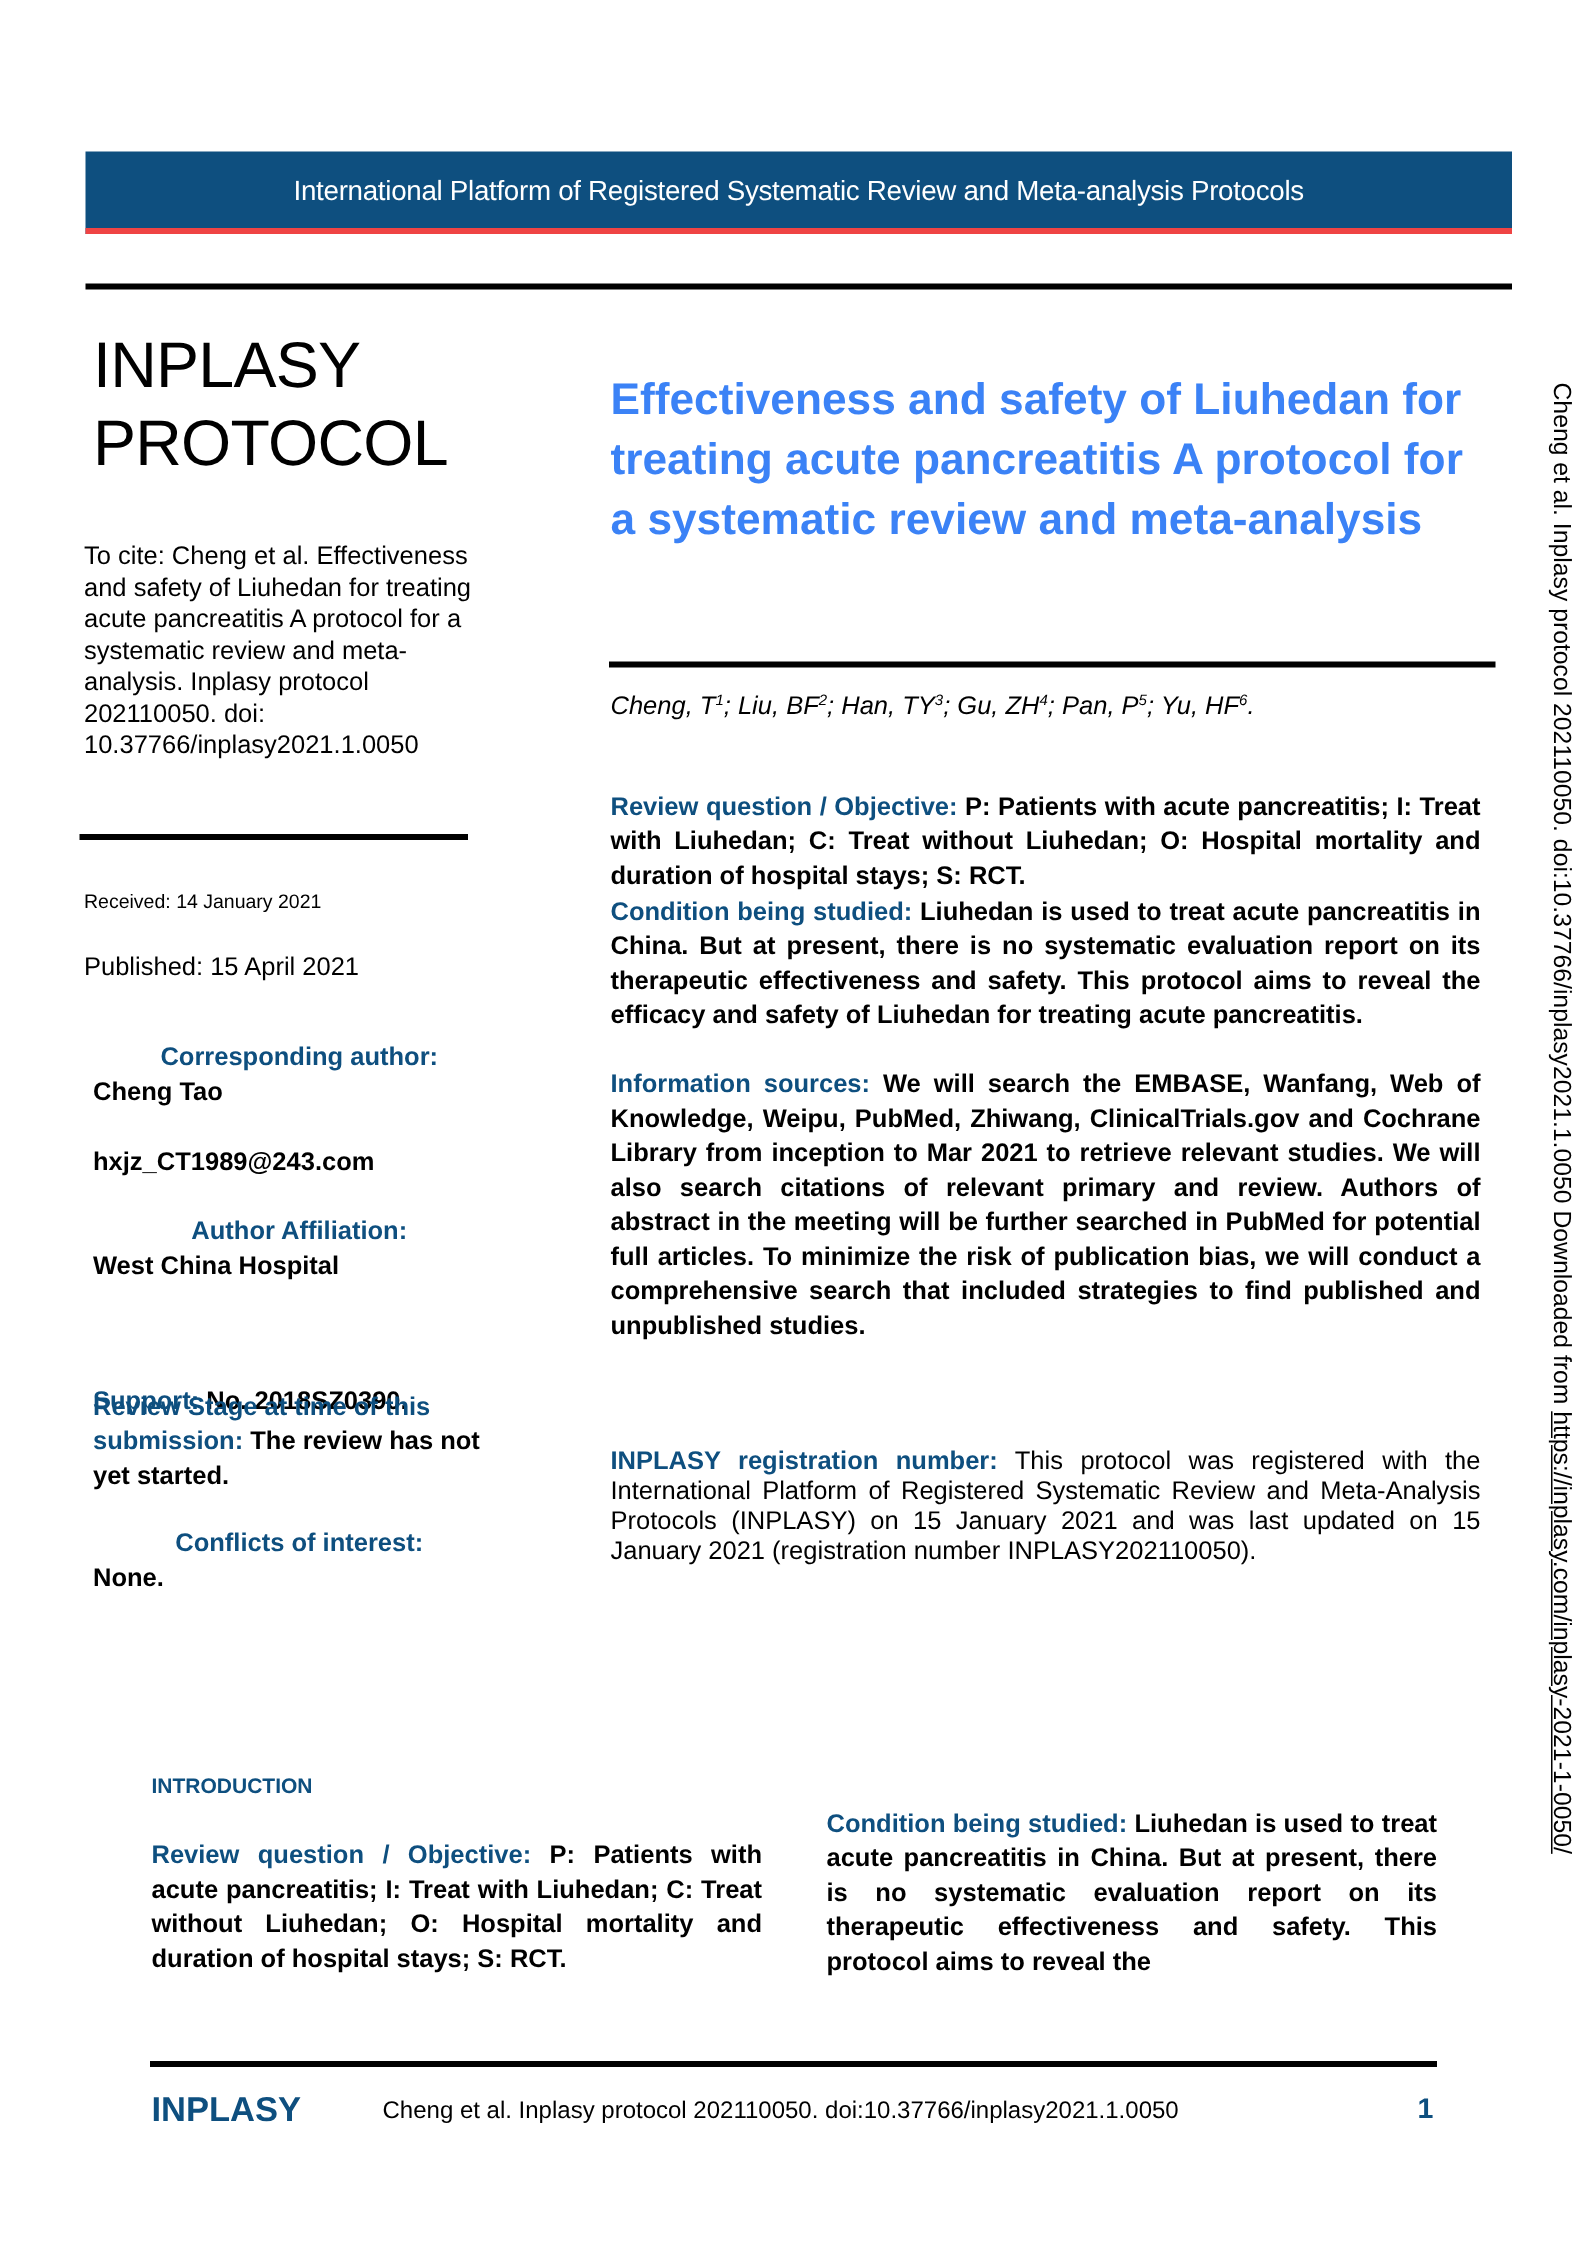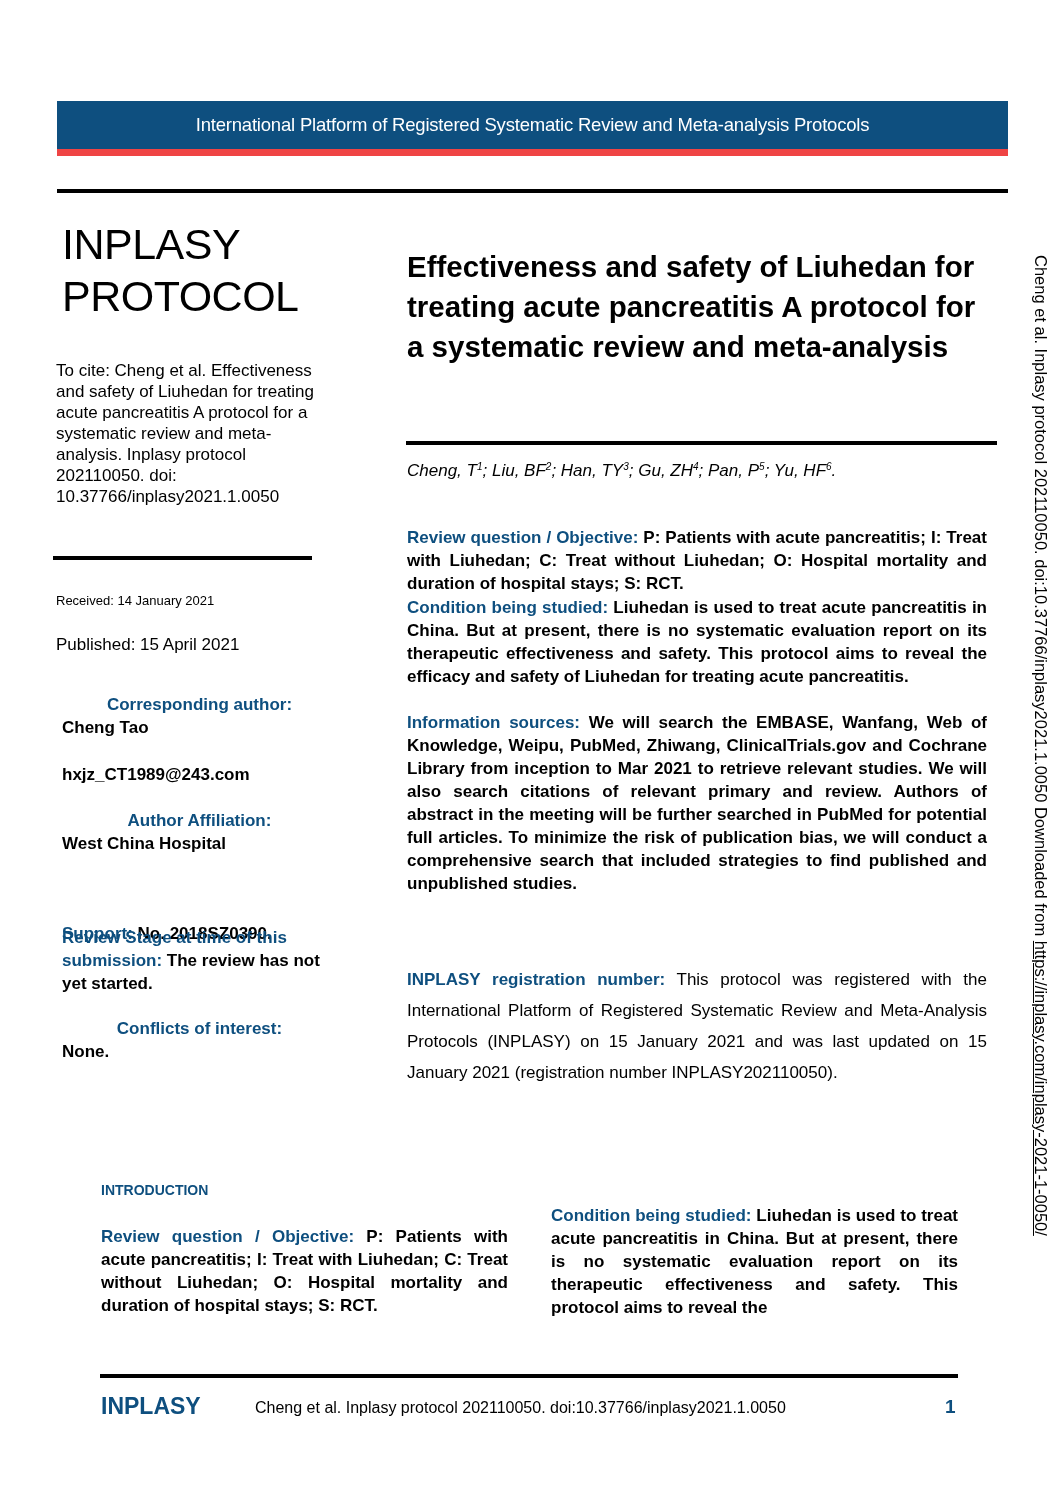--- a/index.html
+++ b/index.html
@@ -1,47 +1,47 @@
 <!DOCTYPE html>
 <html><head>
 <meta charset="utf-8">
 <style>
   html, body { margin: 0; padding: 0; background: #ffffff; }
   body { width: 1058px; height: 1497px; position: relative; overflow: hidden;
          font-family: "Liberation Sans", sans-serif; color: #000; }
   .abs { position: absolute; }
 
   #banner { left: 57px; top: 101px; width: 951px; height: 55px; background: #0e4f7f;
-            border-bottom: 7px solid #ef4444; box-sizing: border-box;
+            border-bottom: 4px solid #ef4444; box-sizing: border-box;
             display: flex; align-items: center; justify-content: center; }
   #banner span { color: #fff; font-size: 18.5px; letter-spacing: -0.2px; }
 
   .rule { background: #000; }
   #rule-top { left: 57px; top: 189px; width: 951px; height: 4px; }
   #rule-title { left: 406px; top: 441px; width: 591px; height: 4px; }
   #rule-left { left: 53px; top: 556px; width: 259px; height: 4px; }
   #rule-footer { left: 100px; top: 1374px; width: 858px; height: 4px; }
 
   #brand { left: 62px; top: 218px; font-size: 43px; line-height: 52px; letter-spacing: -0.5px; }
   #cite { left: 56px; top: 360px; width: 270px; font-size: 17px; line-height: 21px; }
   #received { left: 56px; top: 593px; font-size: 13px; }
   #published { left: 56px; top: 635px; font-size: 17px; }
 
   .side-block { left: 62px; width: 275px; font-size: 17px; line-height: 23px; font-weight: bold; }
   .side-block .lbl { color: #0e4f7f; text-align: center; }
 
   #title { left: 407px; top: 247px; width: 590px; font-size: 29.5px; line-height: 40px;
-           font-weight: bold; color: #000000; }
+           font-weight: bold; color: #3b82f6; }
   #authors { left: 407px; top: 461px; font-size: 17px; font-style: italic; }
   #authors sup { font-size: 10px; vertical-align: 6px; }
 
   .body-para { left: 407px; width: 580px; font-size: 17px; line-height: 23px;
                text-align: justify; font-weight: bold; }
   .body-para .lbl { color: #0e4f7f; }
-  #reg { left: 407px; top: 964px; width: 580px; font-size: 17px; line-height: 31px; text-align: justify; }
+  #reg { left: 407px; top: 964px; width: 580px; font-size: 17px; line-height: 20px; text-align: justify; }
   #reg .lbl { color: #0e4f7f; font-weight: bold; }
 
   #vertical { left: 1030px; top: 255px; width: 20px; height: 1100px; }
   #vertical .vt { position: absolute; left: 0; top: 0; transform-origin: 0 0;
                   transform: translate(20px, 0) rotate(90deg); white-space: nowrap;
                   font-size: 16.5px; color: #000; }
   #vertical a { color: #000; text-decoration: underline; }
 
   #intro-head { left: 101px; top: 1182px; font-size: 14px; font-weight: bold; color: #0e4f7f; }
   .col { width: 407px; font-size: 17px; line-height: 23px; text-align: justify; font-weight: bold; }

